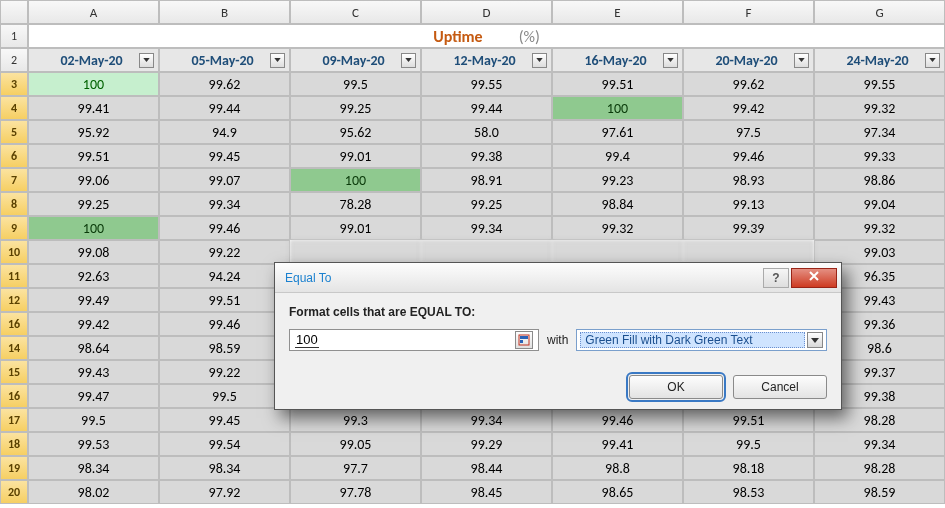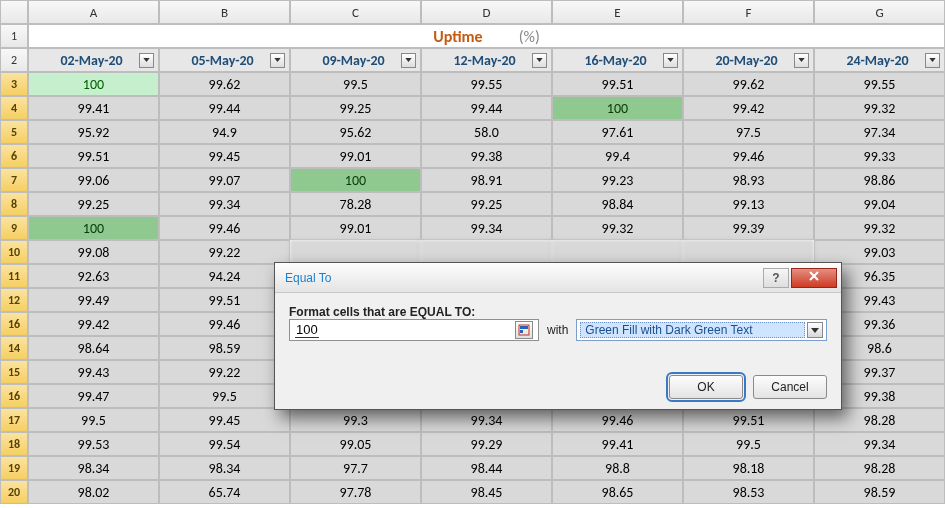--- a/index.html
+++ b/index.html
@@ -134,20 +134,21 @@
     color:#fff;
   }
   .dt-close svg { width:12px; height:12px; }
 
   .dialog-body {
     padding: 12px 14px 10px 14px;
   }
   .dialog-body .prompt {
     font-weight: bold;
     color: #222;
+    margin-bottom: 10px;
   }
   .dialog-row {
     display:flex;
     align-items:center;
     gap: 8px;
   }
   .val-input {
     flex: 0 0 250px;
     height: 22px;
     border:1px solid #909090;
@@ -190,21 +191,21 @@
   }
 
   .dialog-buttons {
     position:absolute;
     right:14px;
     bottom:10px;
     display:flex;
     gap:10px;
   }
   .dlg-btn {
-    width:74px;
+    width:94px;
     height:24px;
     border:1px solid #8a8a8a;
     border-radius:3px;
     background:linear-gradient(#fdfdfd,#e3e3e3);
     display:flex;align-items:center;justify-content:center;
     color:#222;
     font-size:12px;
   }
   .dlg-btn.ok { outline:2px solid #3a79c4; outline-offset:1px; }
 </style>
@@ -413,21 +414,21 @@
     <div class="row-head sel">19</div>
     <div class="cell">98.34</div>
     <div class="cell">98.34</div>
     <div class="cell">97.7</div>
     <div class="cell">98.44</div>
     <div class="cell">98.8</div>
     <div class="cell">98.18</div>
     <div class="cell">98.28</div>
     <div class="row-head sel">20</div>
     <div class="cell">98.02</div>
-    <div class="cell">65.74</div>
+    <div class="cell">97.92</div>
     <div class="cell">97.78</div>
     <div class="cell">98.45</div>
     <div class="cell">98.65</div>
     <div class="cell">98.53</div>
     <div class="cell">98.59</div>
   </div>
 
 <div class="dialog">
   <div class="dialog-title">
     <span class="dt-text">Equal To</span>

